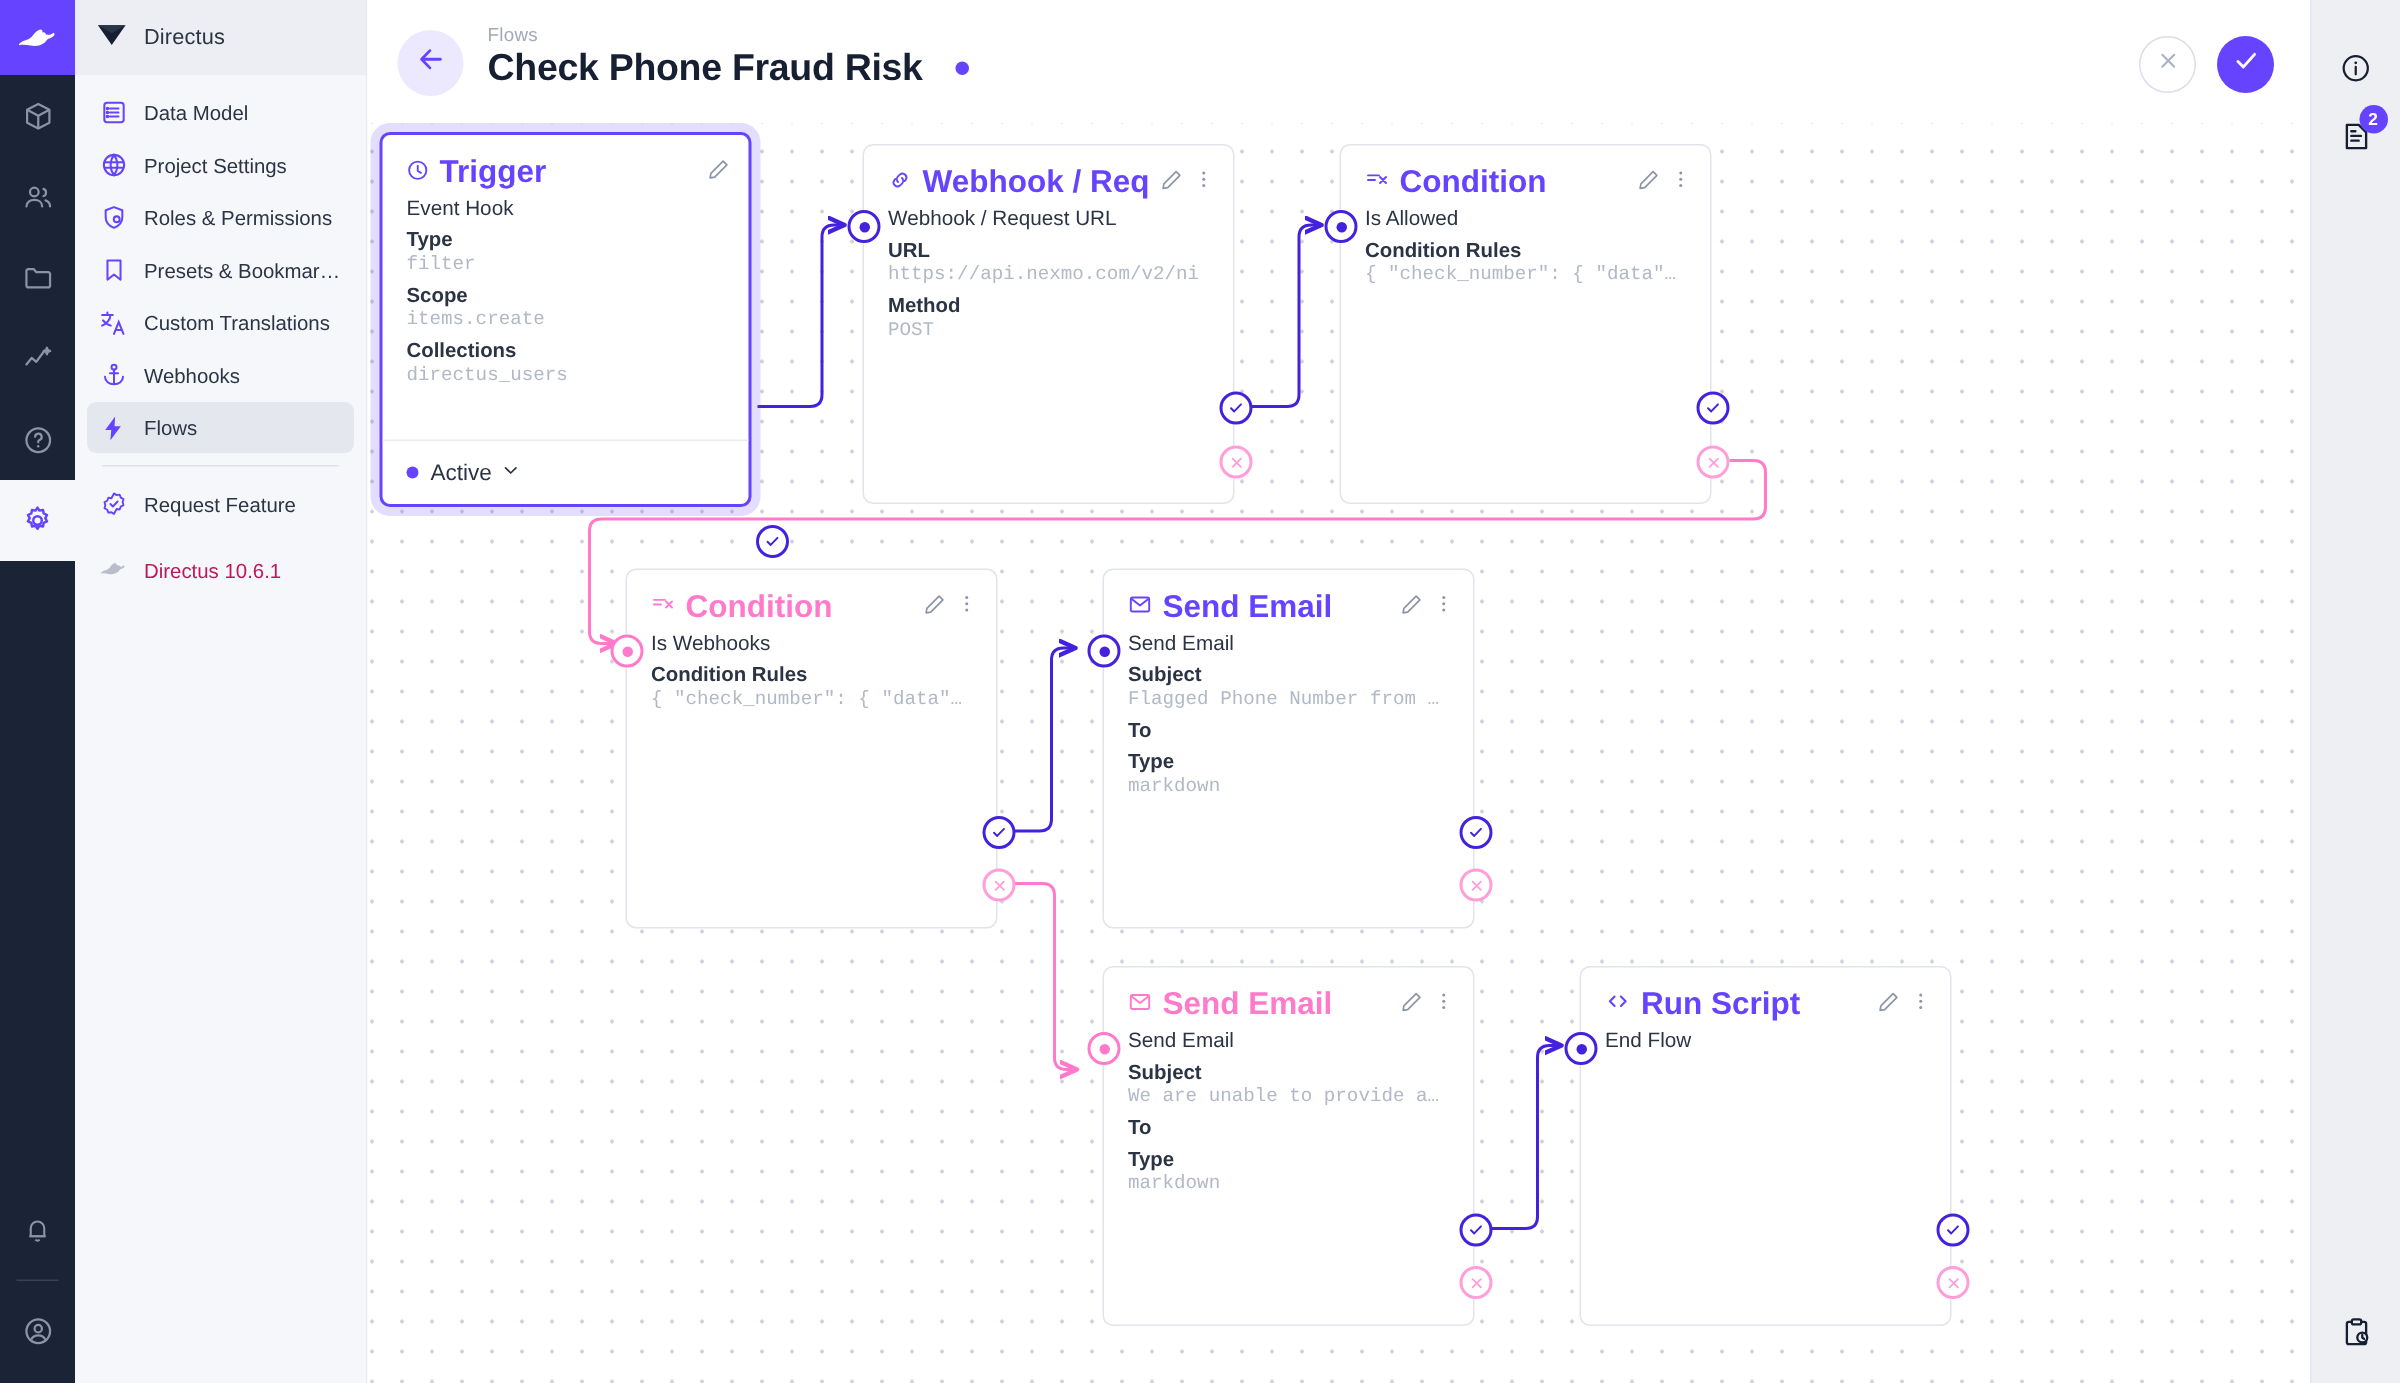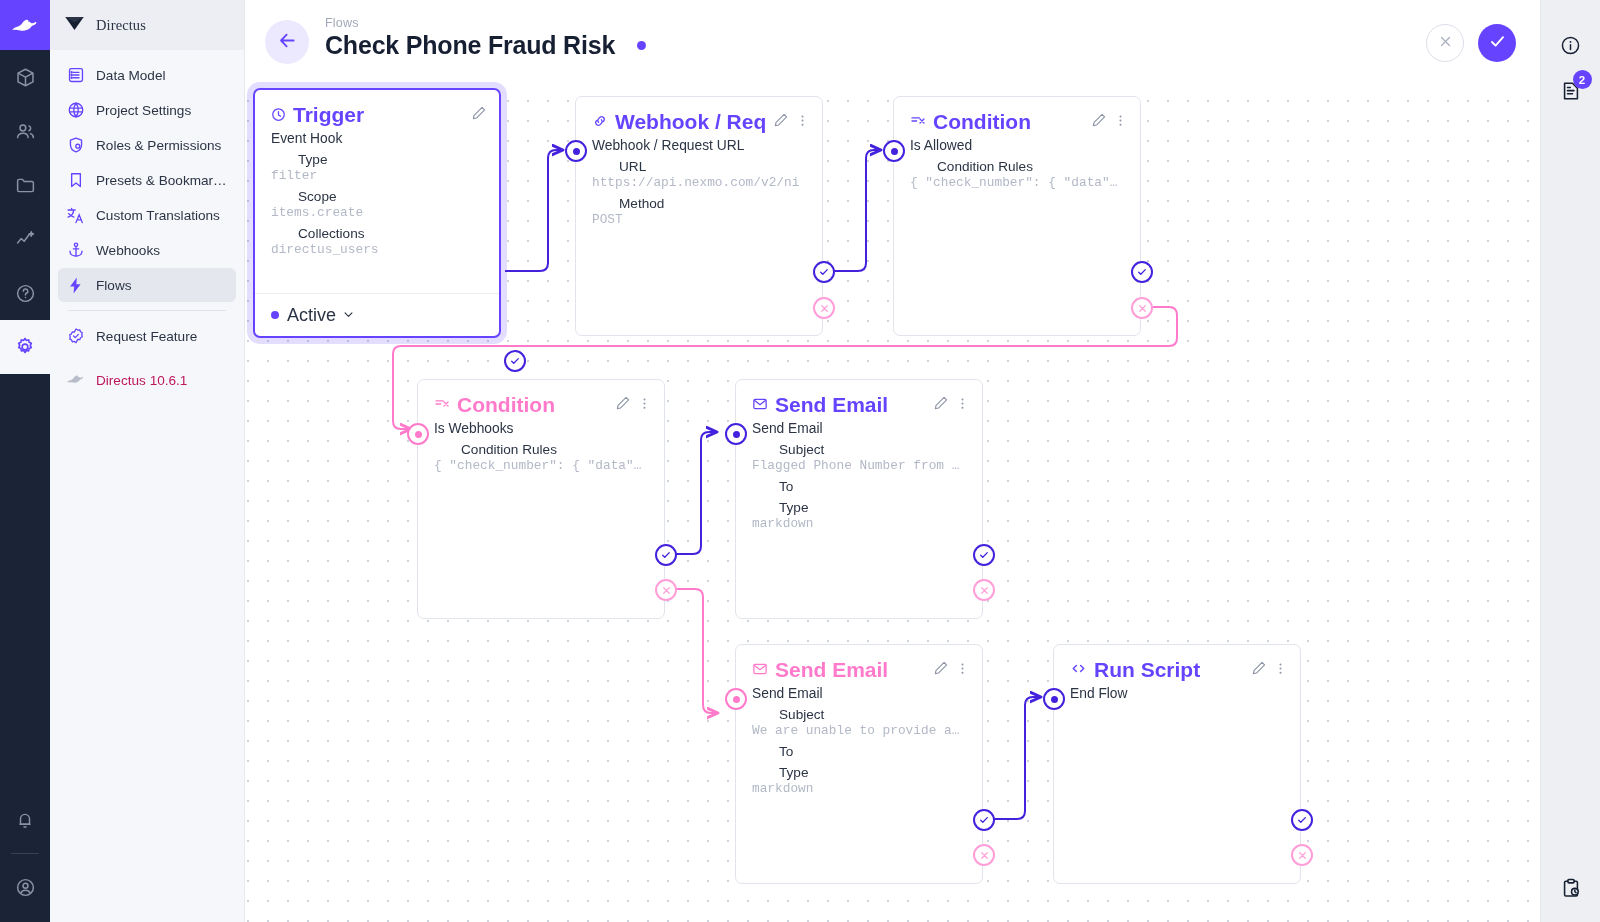--- a/index.html
+++ b/index.html
@@ -42,21 +42,20 @@
     background: #f6f7fa;
     flex: 0 0 195px;
     display: flex; flex-direction: column;
     border-right: 1px solid #e9eaf0;
   }
   .modnav-header {
     height: 50px;
     display: flex; align-items: center;
     gap: 11px; padding: 0 14px;
     background: #eceef3;
-    font-family: Liberation Serif, serif;
   }
   .modnav-title {
     font-size: 14.5px; color: #2b3445; letter-spacing: .1px;
   }
   .modnav-list { padding: 8px 8px 0 8px; }
   .nav-item {
     display: flex; align-items: center; gap: 11px;
     height: 34px; padding: 0 8px;
     border-radius: 6px;
     font-size: 13.6px; color: #2b3445;
@@ -135,34 +134,34 @@
     gap: 7px;
   }
   .node-type {
     font-size: 21px; font-weight: bold; color: #6644ff;
     display: flex; align-items: center; gap: 7px; white-space: nowrap; overflow: hidden;
   }
   .node.pink .node-type { color: #ff7aca; }
   .node-head-actions { margin-left:auto; display:flex; align-items:center; gap: 6px; color:#8d94a6;}
   .node-body { padding: 0 14px 0 16px; }
   .node-name { font-size: 13.8px; color: #2b3445; margin-bottom: 2px; }
-  .fld-label { font-size: 13.6px; font-weight: normal; color: #2b3445; margin-top: 6px; margin-left: 27px; }
+  .fld-label { font-size: 13.6px; font-weight: bold; color: #2b3445; margin-top: 6px; }
   .fld-val {
     font-family: "Liberation Mono", monospace;
     font-size: 12.8px; color: #b2b8c6; margin-top: 1px;
     white-space: nowrap; overflow: hidden;
   }
   .node-footer {
     position: absolute; left: 0; right: 0; bottom: 0;
     border-top: 1px solid #ececf2;
     height: 43px; display:flex; align-items:center; padding: 0 16px;
     gap: 8px;
   }
   .status-dot { width:8px;height:8px;border-radius:50%;background:#6644ff; }
-  .status-txt { font-size:18px; color:#2b3445; display:flex; align-items:center; gap:6px;}
+  .status-txt { font-size:15px; color:#2b3445; display:flex; align-items:center; gap:6px;}
 
   
   .handle {
     position:absolute; width:22px; height:22px; border-radius:50%;
     background:#fff; display:flex; align-items:center; justify-content:center;
     z-index: 20;
   }
   .handle.in { border: 2.2px solid #4422dd; }
   .handle.in .core { width:7px;height:7px;border-radius:50%;background:#4422dd;}
   .handle.in.pink { border-color:#ff7aca; }

